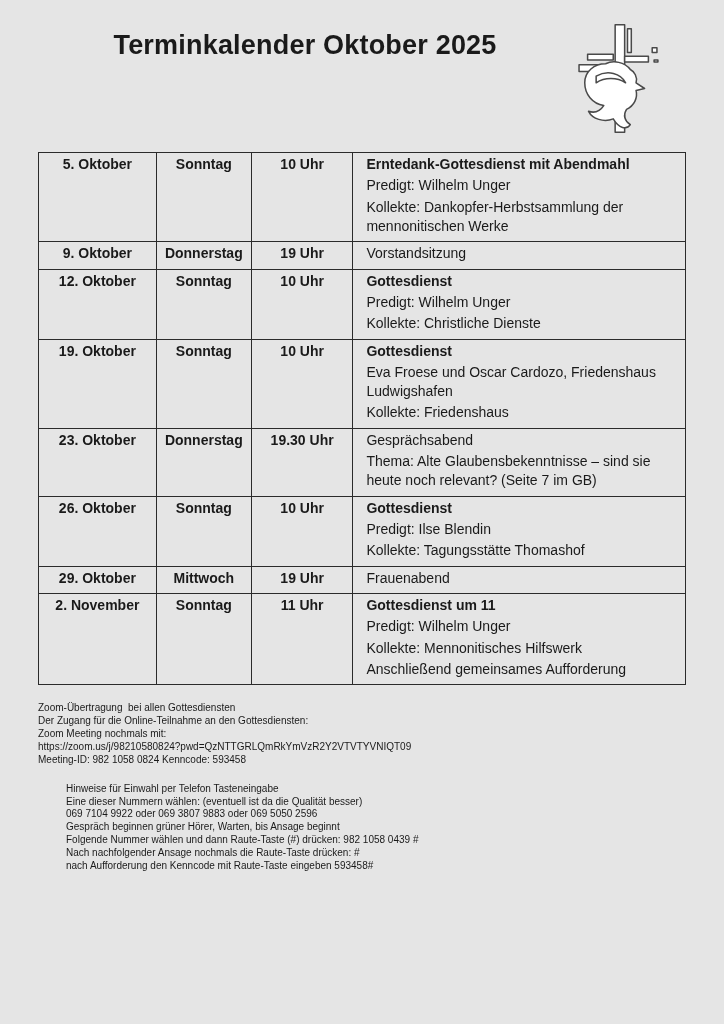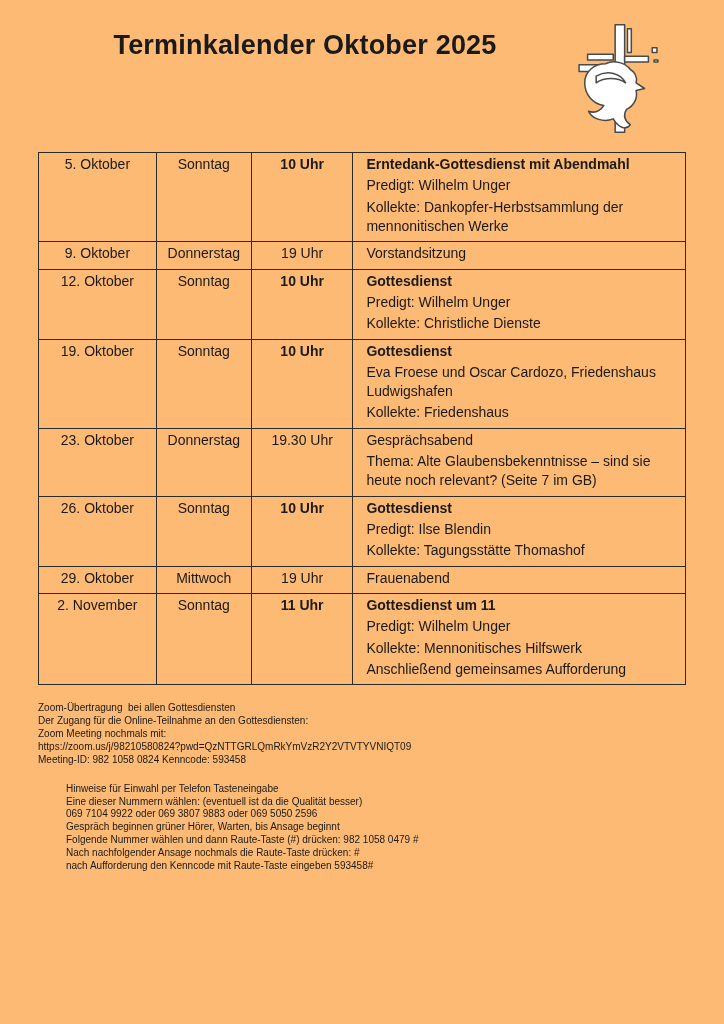--- a/index.html
+++ b/index.html
@@ -6,21 +6,21 @@
     margin: 0;
     padding: 0;
     background: #ffffff;
     font-family: "Liberation Sans", "DejaVu Sans", sans-serif;
     color: #1a1a1a;
   }
   .page {
     position: relative;
     width: 724px;
     height: 1024px;
-    background: #fdba74;
+    background: #e5e5e5;
     box-sizing: border-box;
     padding: 22px 38px 0 38px;
     overflow: hidden;
   }
   
   .header {
     display: flex;
     align-items: flex-start;
   }
   .title-block {
@@ -53,21 +53,21 @@
   .cal-table col.c-time { width: 15.7%; }
   .cal-table col.c-desc { width: 51.4%; }
   .cal-table td {
     border: 1px solid #2b2b2b;
     vertical-align: top;
     font-size: 14px;
     padding: 2px 7px 3px 7px;
     line-height: 1.38;
     word-wrap: break-word;
   }
-  .cal-table td.center { text-align: center; }
+  .cal-table td.center { text-align: center; font-weight: bold; }
   .cal-table td p {
     margin: 0 0 2px 6px;
   }
   .bold { font-weight: bold; }
   
   .info {
     margin-top: 17px;
   }
   .info.second { margin-top: 16px; margin-left: 28px; }
   .info p {
@@ -208,18 +208,18 @@
     <p>Zoom Meeting nochmals mit:</p>
     <p>https://zoom.us/j/98210580824?pwd=QzNTTGRLQmRkYmVzR2Y2VTVTYVNIQT09</p>
     <p>Meeting-ID: 982 1058 0824 Kenncode: 593458</p>
   </div>
 
   <div class="info second">
     <p>Hinweise für Einwahl per Telefon Tasteneingabe</p>
     <p>Eine dieser Nummern wählen: (eventuell ist da die Qualität besser)</p>
     <p>069 7104 9922 oder 069 3807 9883 oder 069 5050 2596</p>
     <p>Gespräch beginnen grüner Hörer, Warten, bis Ansage beginnt</p>
-    <p>Folgende Nummer wählen und dann Raute-Taste (#) drücken: 982 1058 0479 #</p>
+    <p>Folgende Nummer wählen und dann Raute-Taste (#) drücken: 982 1058 0439 #</p>
     <p>Nach nachfolgender Ansage nochmals die Raute-Taste drücken: #</p>
     <p>nach Aufforderung den Kenncode mit Raute-Taste eingeben 593458#</p>
   </div>
 
 </div>
 
 </body></html>

